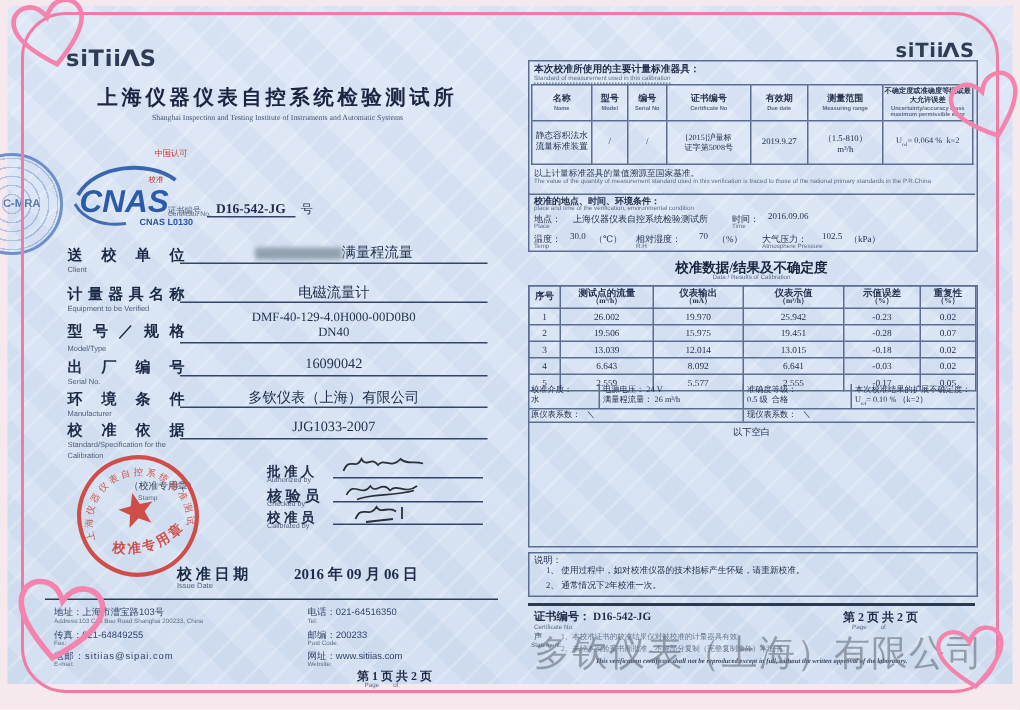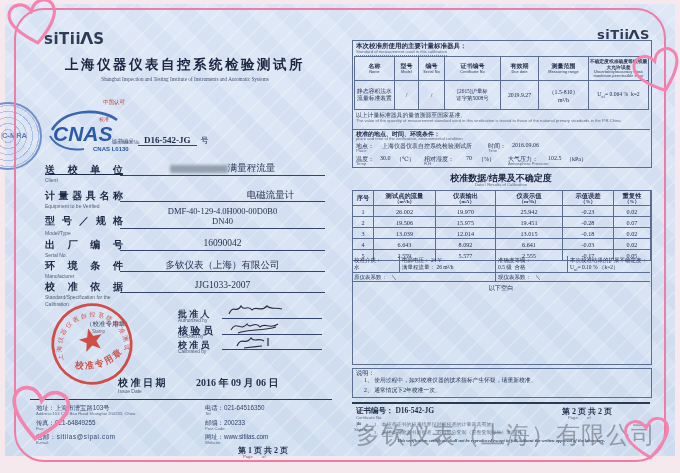--- a/index.html
+++ b/index.html
@@ -63,27 +63,27 @@
     <span class="abs sans b" style="left:26px;top:27px;font-size:7.5px;color:#2f5596;">C-MRA</span>
   </div>
 
   <div class="abs" style="left:112px;top:129px;z-index:6;">
     <span style="font-size:5.5px;color:#4e5d7a;">证书编号</span>
     <span class="b" style="font-size:9px;border-bottom:1px solid #33436a;padding:0 6px;color:#1f2b48;">D16-542-JG</span>
     <span style="font-size:8px;">号</span>
   </div>
   <div class="abs sans" style="left:112px;top:140px;font-size:4.5px;color:#5a6a86;">Certificate No.</div>
 
-  <div class="abs cnlab jl" style="top:163px;text-decoration:underline;">送校单位</div>
+  <div class="abs cnlab jl" style="top:163px;">送校单位</div>
   <div class="abs fval" style="top:162px;"><span style="display:inline-block;width:58px;height:8px;background:#93a0ad;filter:blur(1.5px);vertical-align:middle;"></span><span>满量程流量</span></div>
   <div class="abs fline" style="top:175px;"></div>
   <div class="abs ensub" style="top:177px;">Client</div>
 
   <div class="abs cnlab jl" style="top:189px;">计量器具名称</div>
-  <div class="abs fval" style="top:189px;margin-left:48px;">电磁流量计</div>
+  <div class="abs fval" style="top:189px;">电磁流量计</div>
   <div class="abs fline" style="top:201px;"></div>
   <div class="abs ensub" style="top:203px;">Equipment to be Verified</div>
 
   <div class="abs cnlab jl" style="top:214px;">型号／规格</div>
   <div class="abs fval" style="top:206px;font-size:8.5px;">DMF-40-129-4.0H000-00D0B0</div>
   <div class="abs fval" style="top:216px;font-size:8.5px;font-family:Liberation Serif, serif;">DN40</div>
   <div class="abs fline" style="top:228px;"></div>
   <div class="abs ensub" style="top:230px;">Model/Type</div>
 
   <div class="abs cnlab jl" style="top:238px;">出厂编号</div>

